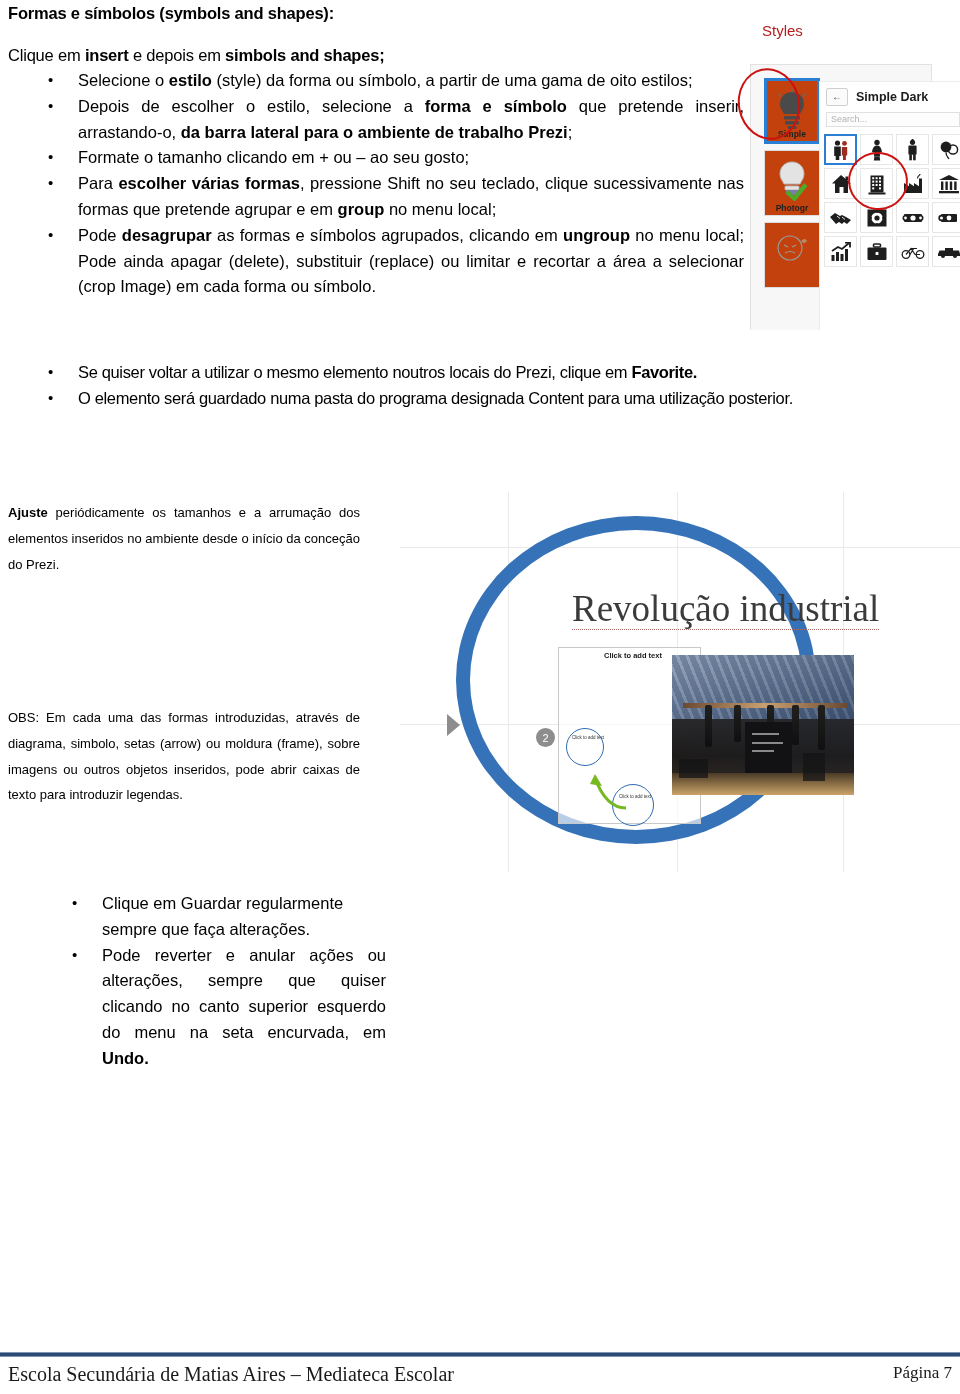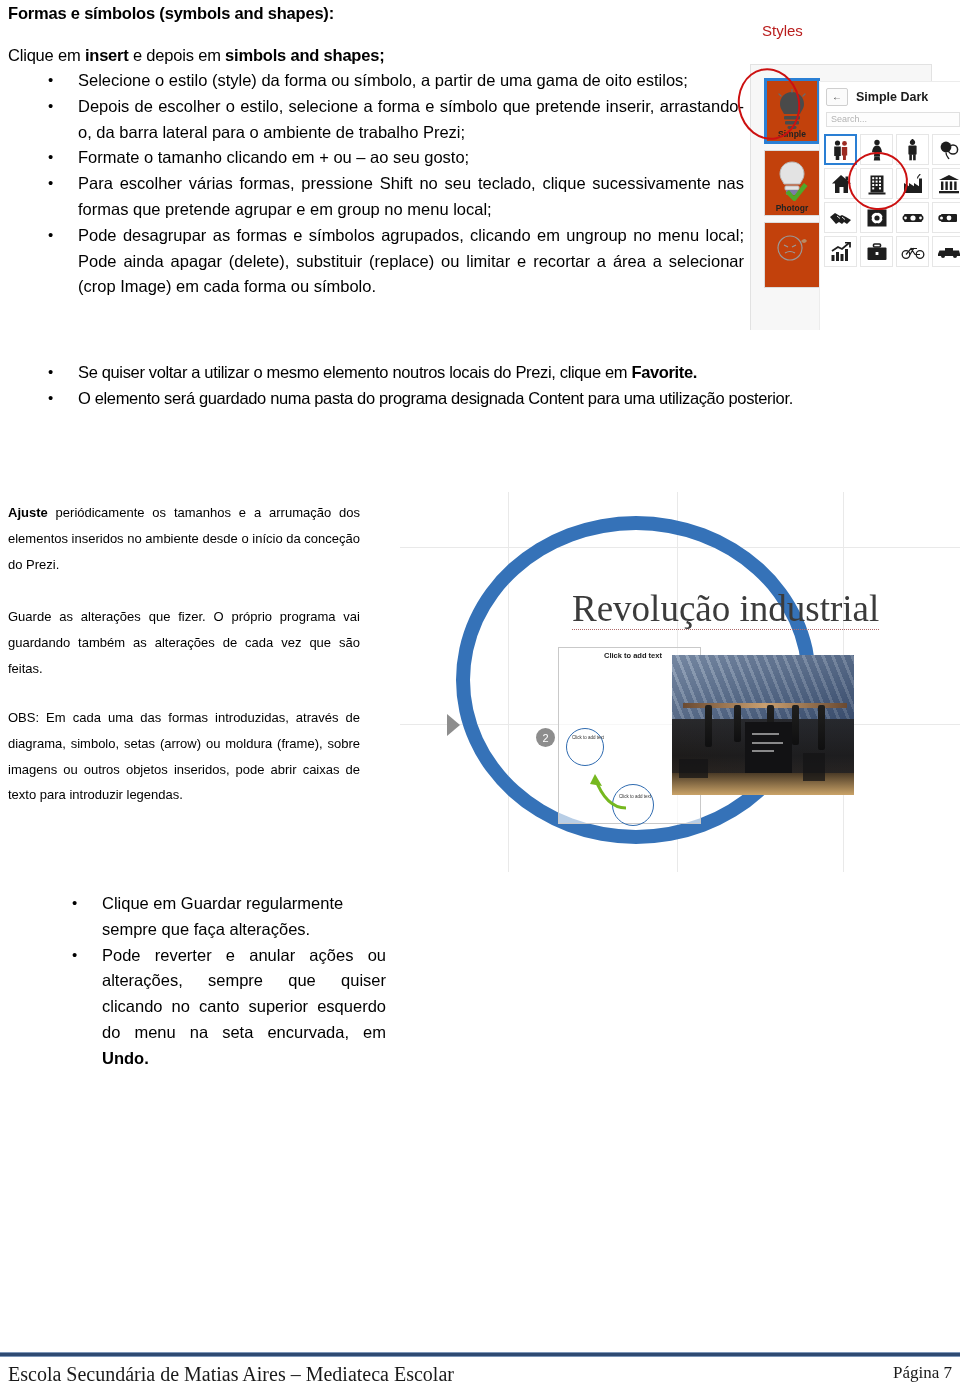--- a/index.html
+++ b/index.html
@@ -61,21 +61,21 @@
     text-align: justify;
     margin-bottom: 0px;
   }
   .bullets-top > li::before {
     content: "\2022";
     position: absolute;
     left: 4px;
     top: -1px;
     font-size: 15px;
   }
-  .bullets-top > li b { font-weight: normal; }
+  .bullets-top > li b { font-weight: bold; }
   .bullets-top > li.nojustify { text-align: left; }
 
   
   .bullets-wide {
     position: absolute;
     left: 44px;
     top: 360px;
     width: 905px;
     margin: 0;
     padding: 0;
@@ -495,21 +495,20 @@
 
   <ul class="bullets-wide" id="bullets-wide">
       <li><span>Se quiser voltar a utilizar o mesmo elemento noutros locais do Prezi, clique em </span><b>Favorite.</b></li>
       <li><span>O elemento será guardado numa pasta do programa designada Content para uma utilização posterior.</span></li>
     </ul>
 
   <div class="para-block" id="para-ajuste">
     <b>Ajuste</b><span> periódicamente os tamanhos e a arrumação dos elementos inseridos no ambiente desde o início da conceção do Prezi.</span>
   </div>
 
-  <div class="para-block" id="para-guarde">Guarde as alterações que fizer. O próprio programa vai guardando também as alterações de cada vez que são feitas.</div>
 
   <div class="para-block" id="para-obs">OBS: Em cada uma das formas introduzidas, através de diagrama, simbolo, setas (arrow) ou moldura (frame), sobre imagens ou outros objetos inseridos, pode abrir caixas de texto para introduzir legendas.</div>
 
   <ul class="bullets-bottom" id="bullets-bottom">
       <li class="nojust"><span>Clique em Guardar regularmente sempre que faça alterações.</span></li>
       <li><span>Pode reverter e anular ações ou alterações, sempre que quiser clicando no canto superior esquerdo do menu na seta encurvada, em </span><b>Undo.</b></li>
     </ul>
 
   <div class="styles-shot">
     <div class="styles-heading">Styles</div>

